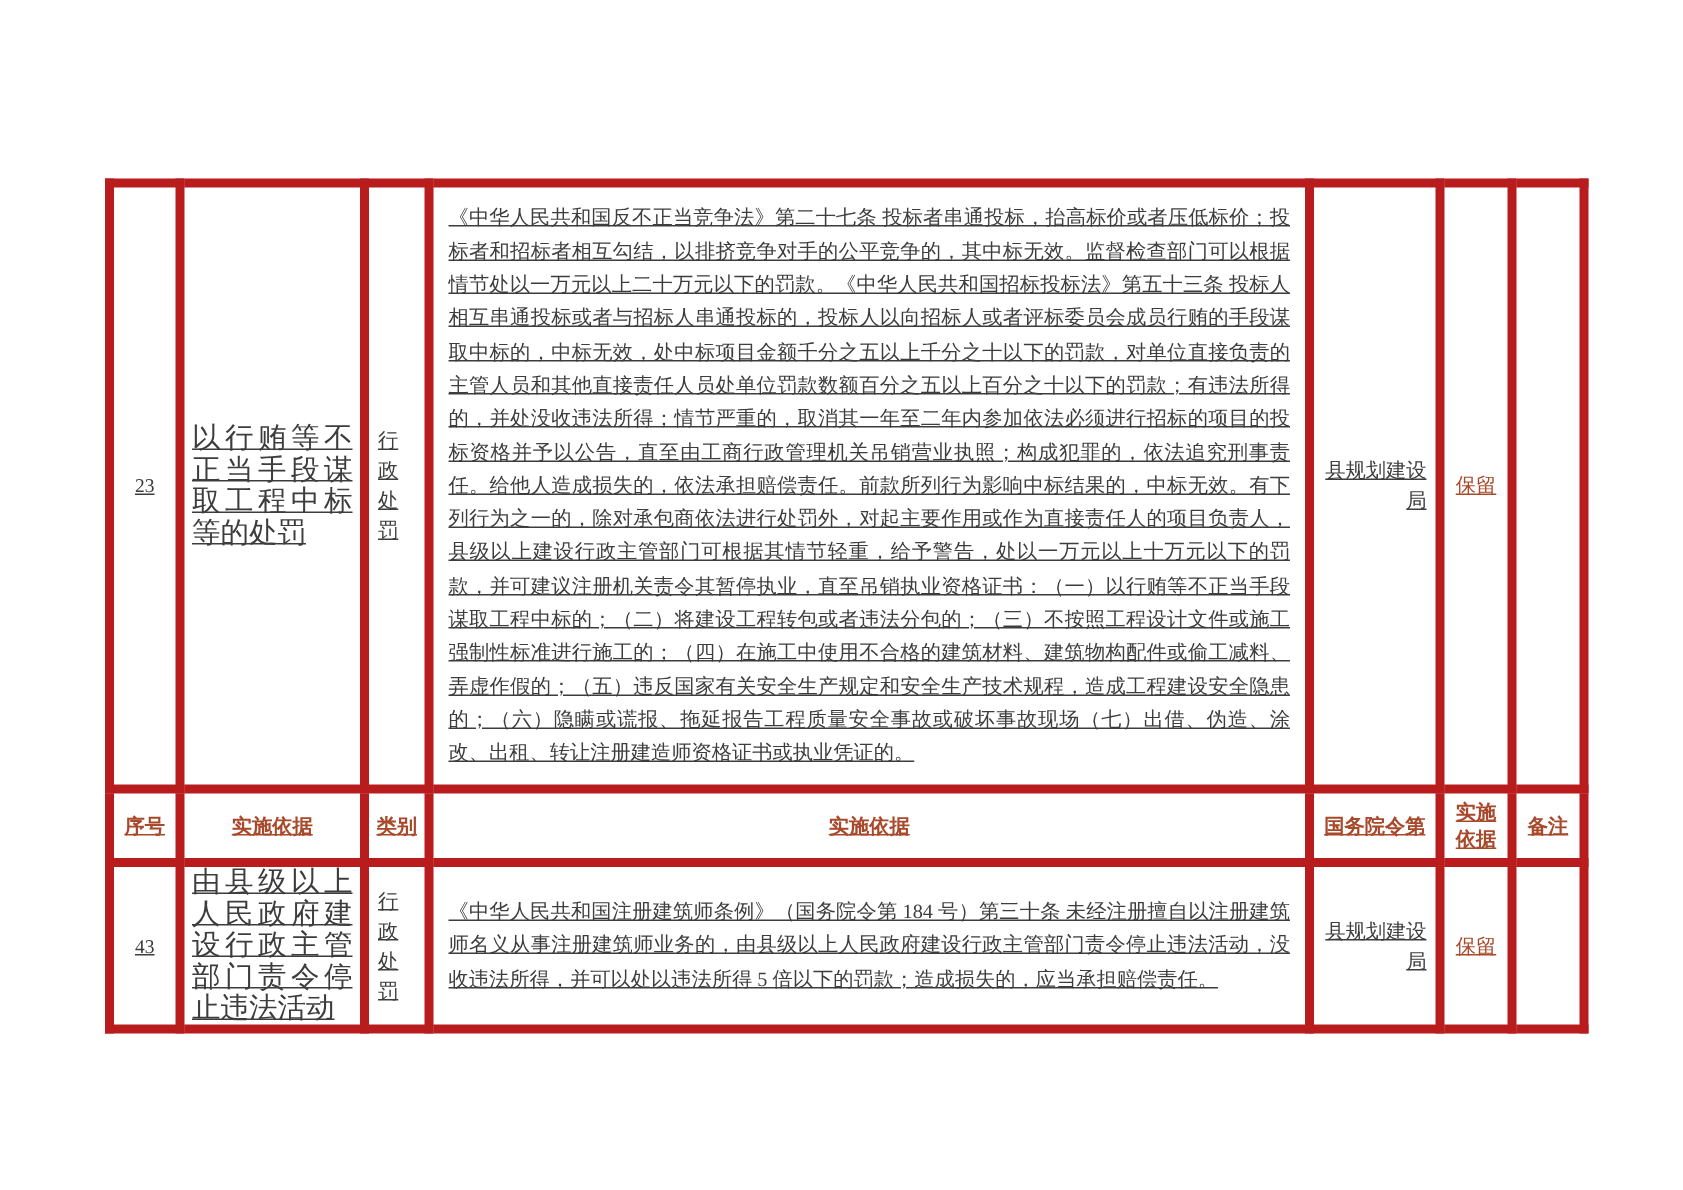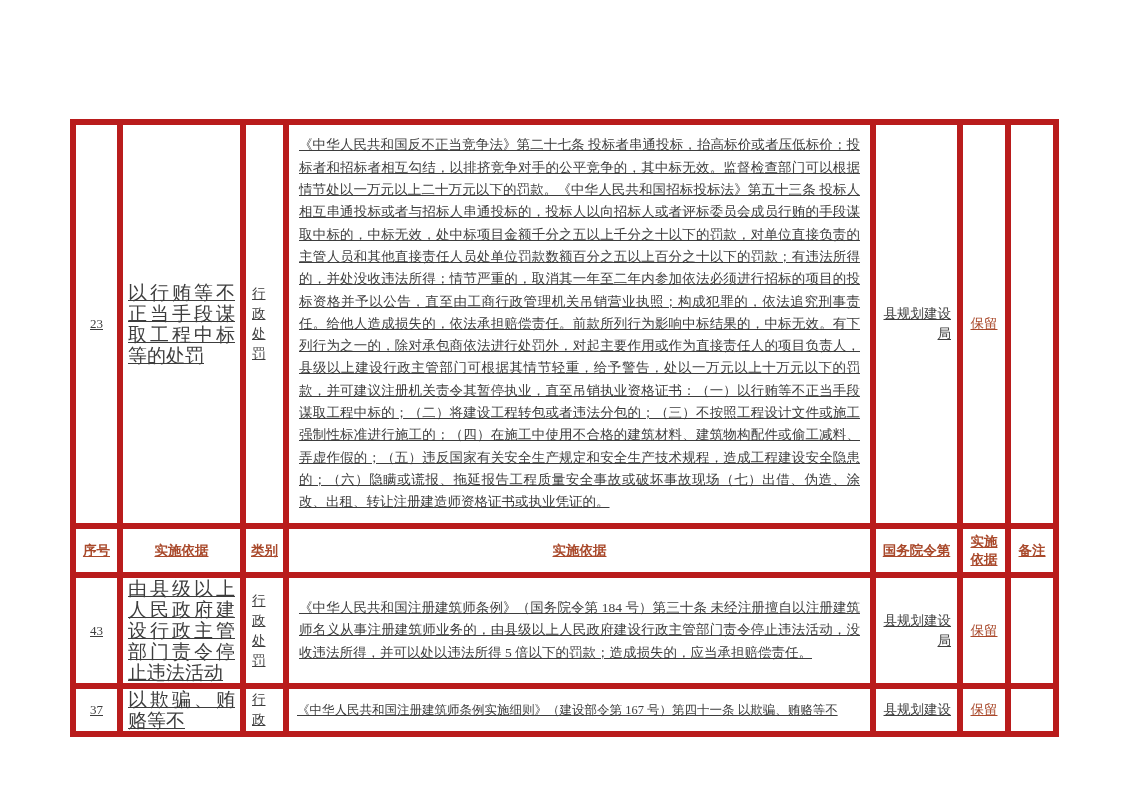--- a/index.html
+++ b/index.html
@@ -136,32 +136,15 @@
       <td class="c-basis">
         <div>《中华人民共和国注册建筑师条例》（国务院令第 184 号）第三十条 未经注册擅自以注册建筑师名义从事注册建筑师业务的，由县级以上人民政府建设行政主管部门责令停止违法活动，没收违法所得，并可以处以违法所得 5 倍以下的罚款；造成损失的，应当承担赔偿责任。</div>
       </td>
       <td class="c-agency">
         <div>县规划建设局</div>
       </td>
       <td class="c-opinion">保留</td>
       <td class="c-note"></td>
     </tr>
 
-    <tr class="r37">
-      <td class="c-no">37</td>
-      <td class="c-name">
-        <div>以欺骗、贿赂等不</div>
-      </td>
-      <td class="c-cat">
-        <div>行政</div>
-      </td>
-      <td class="c-basis">
-        <div>《中华人民共和国注册建筑师条例实施细则》（建设部令第 167 号）第四十一条 以欺骗、贿赂等不</div>
-      </td>
-      <td class="c-agency">
-        <div>县规划建设</div>
-      </td>
-      <td class="c-opinion">保留</td>
-      <td class="c-note"></td>
-    </tr>
   </tbody>
     </table>
 </div>
 
 </body></html>

